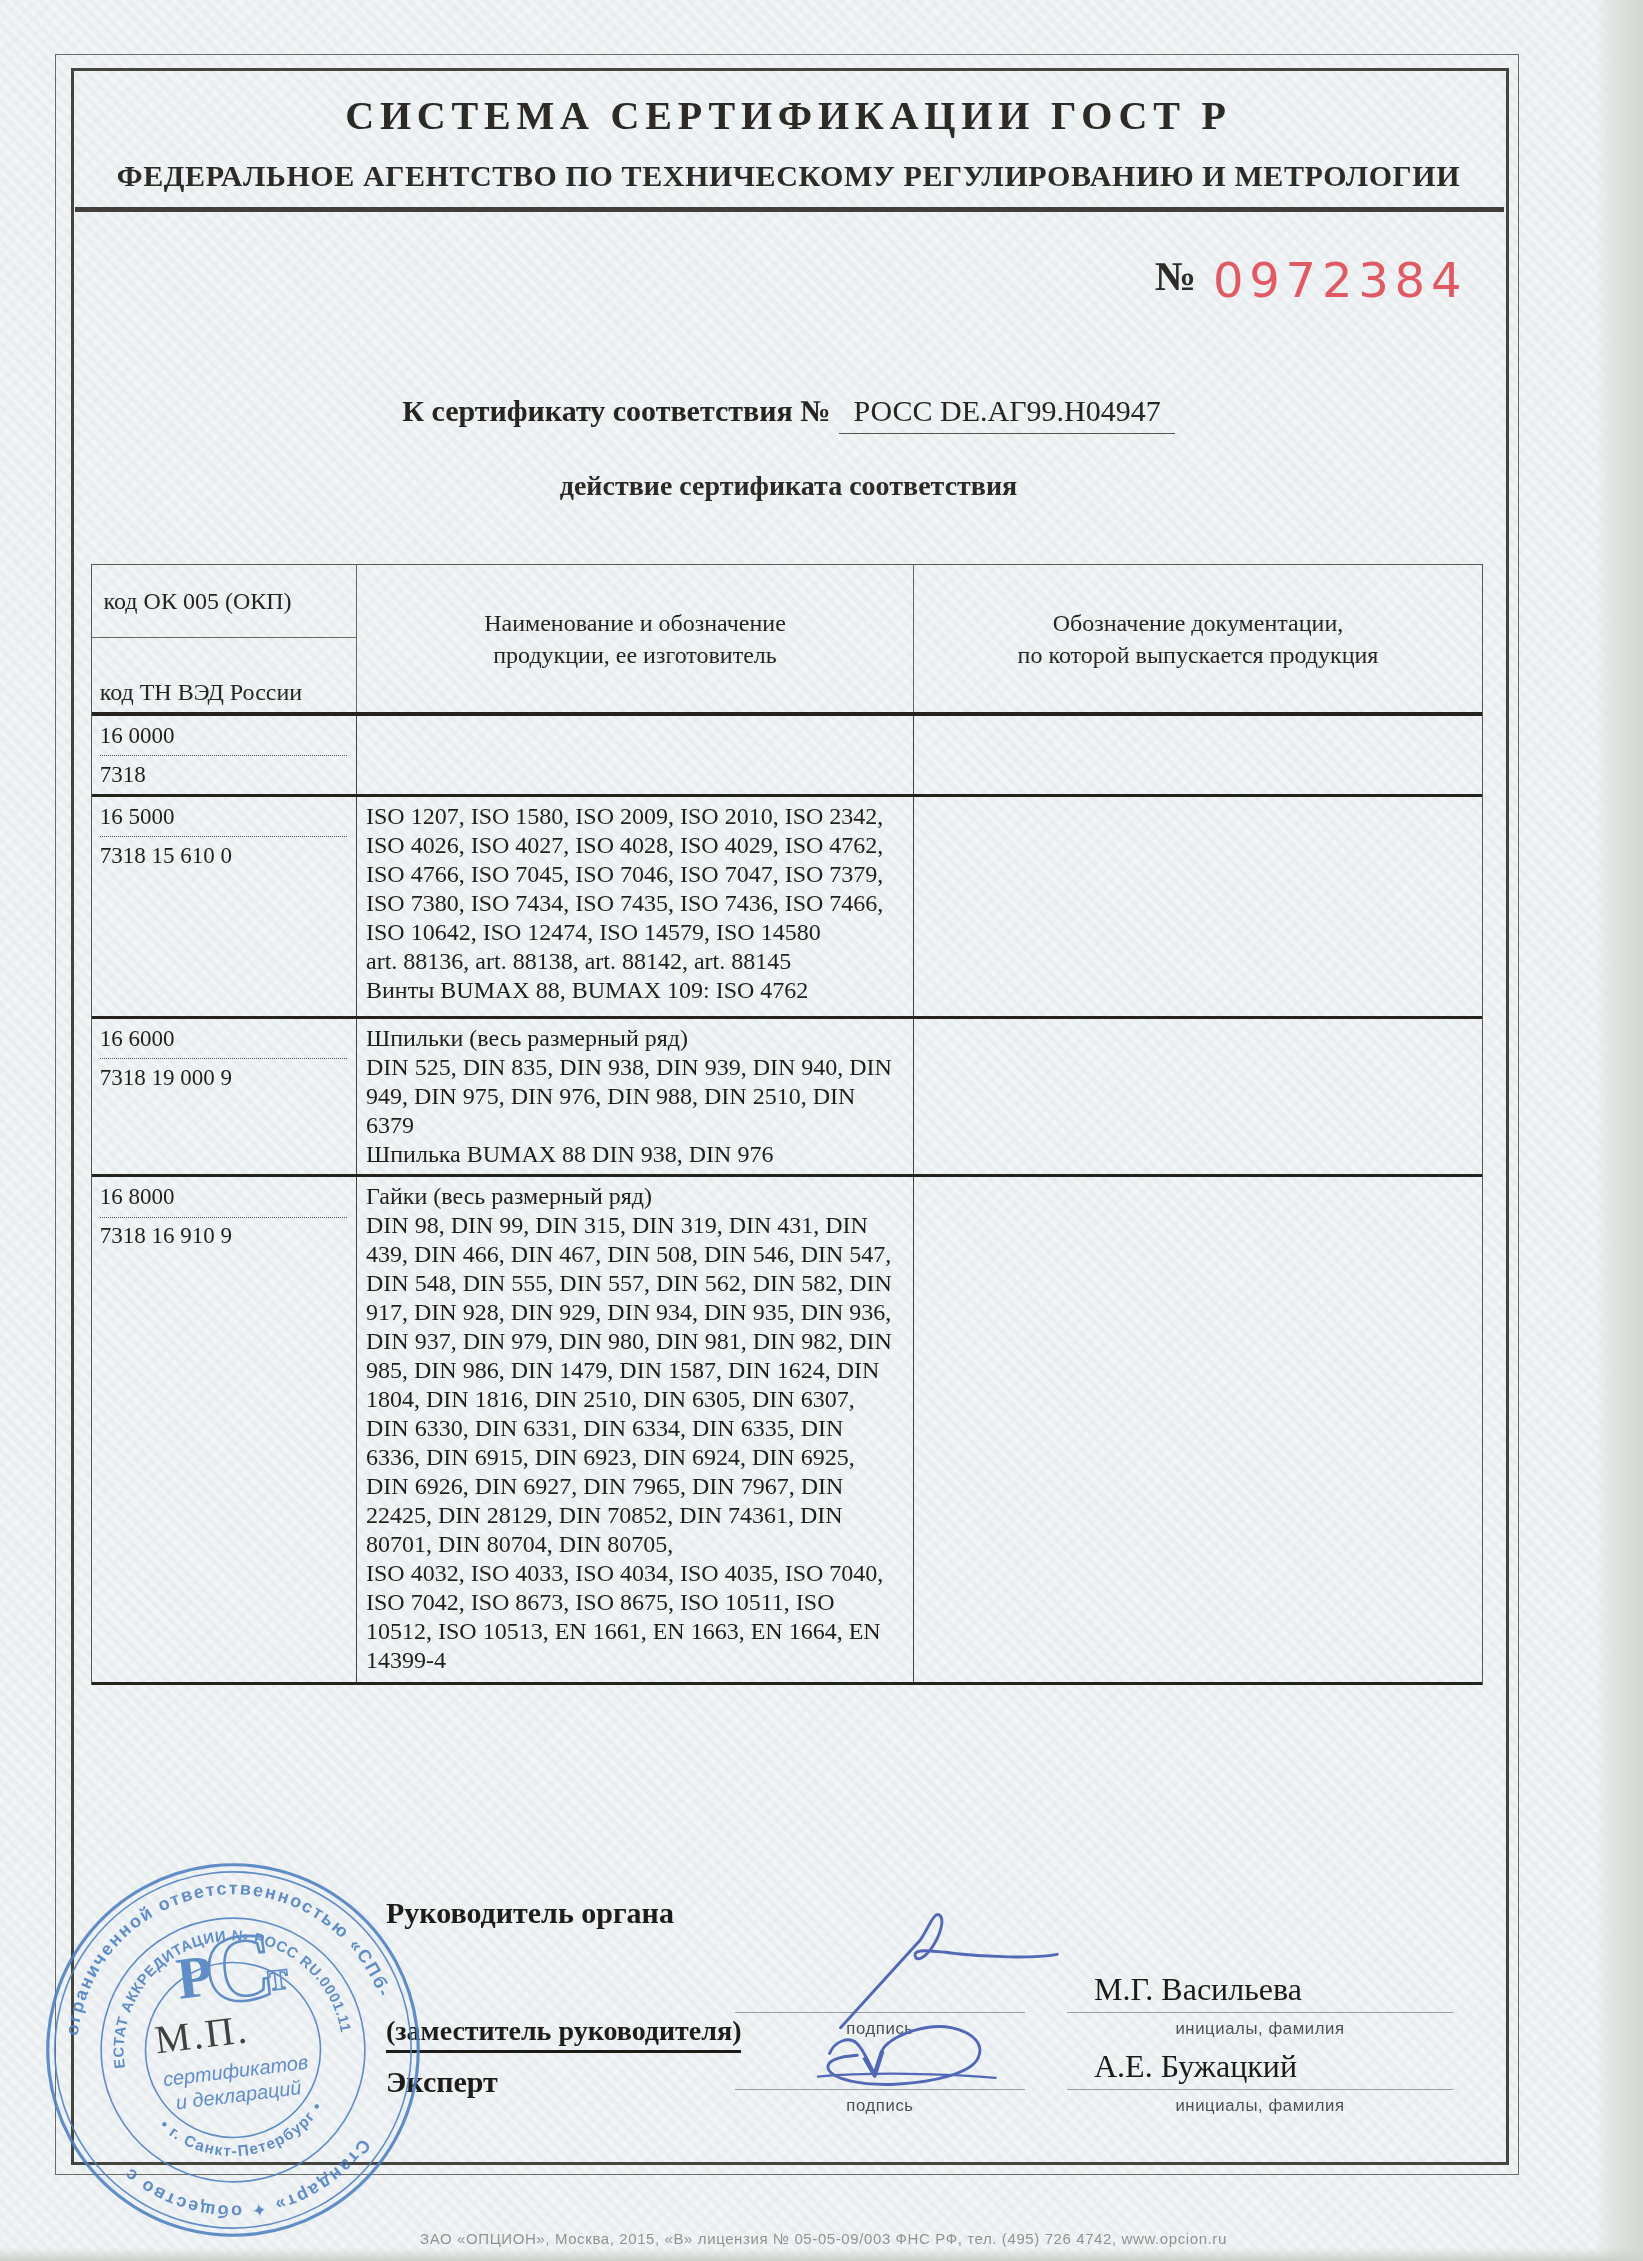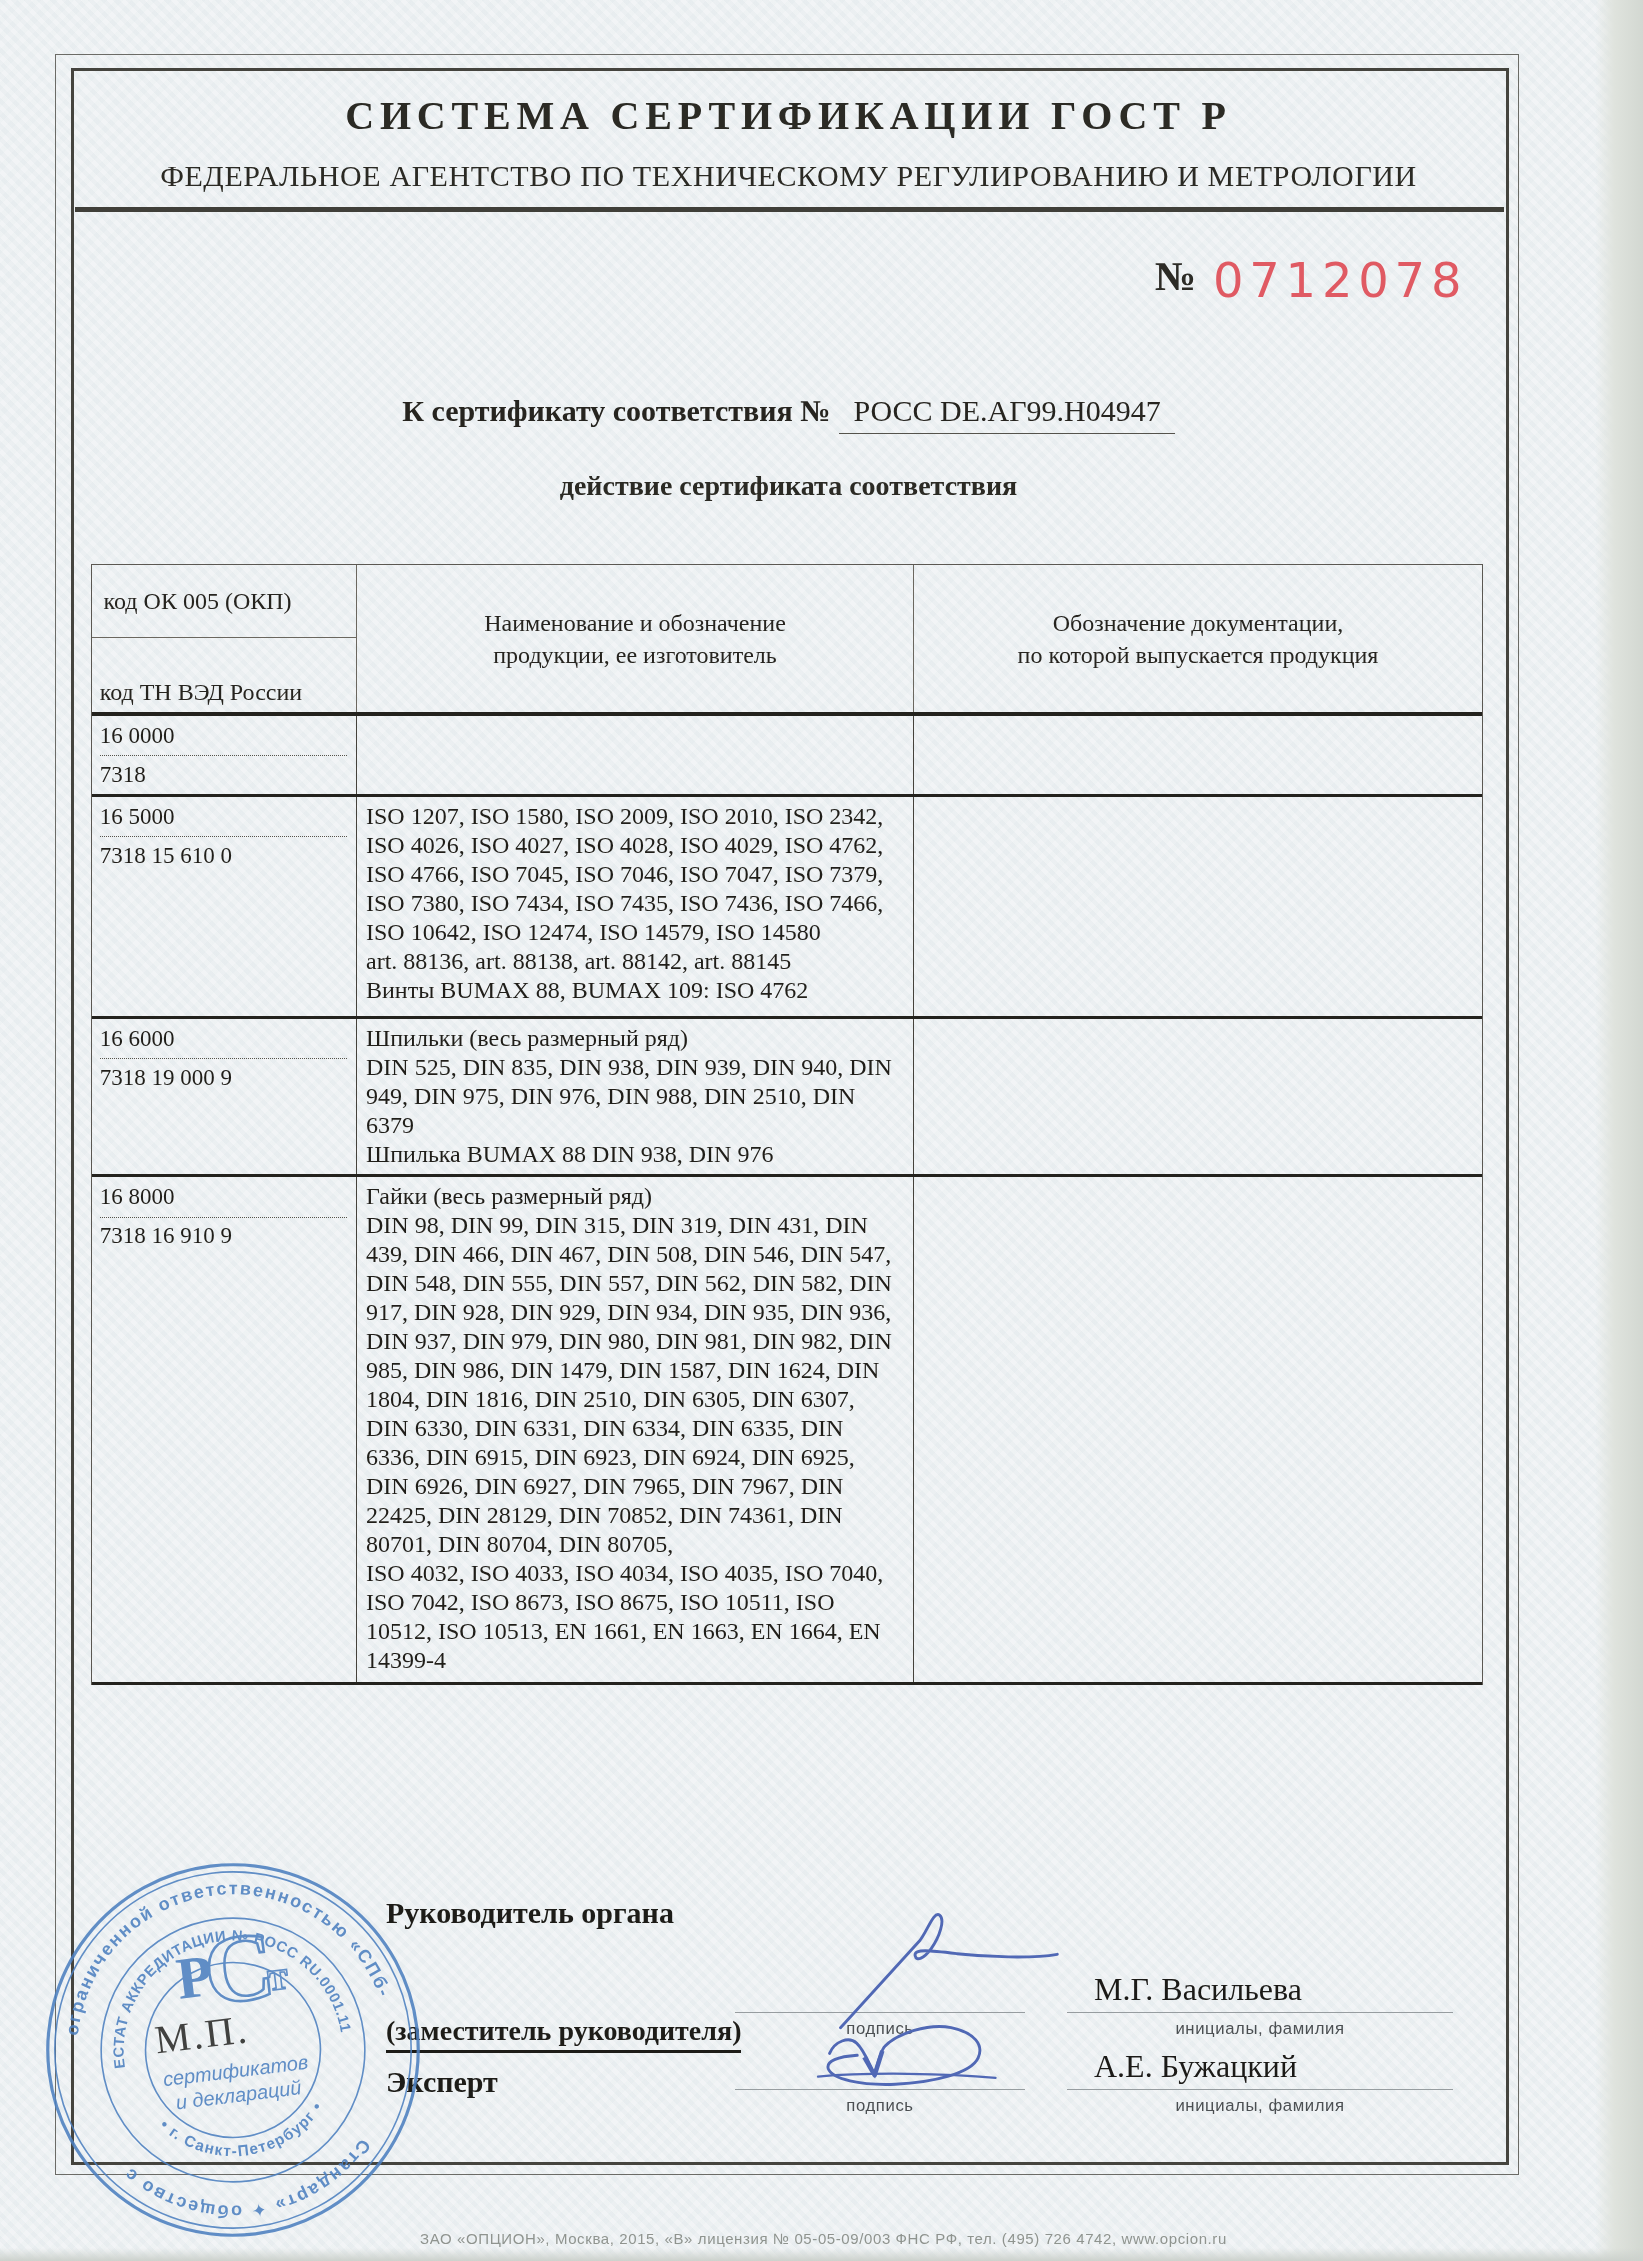--- a/index.html
+++ b/index.html
@@ -15,21 +15,21 @@
     background:linear-gradient(90deg, rgba(200,206,200,0) 0, #dfe3dd 40%, #d2d7d1 100%); }
   .scan-bottom { position:absolute; left:0; bottom:0; width:100%; height:13px;
     background:linear-gradient(180deg, rgba(200,206,200,0) 0, #ccd1cc 100%); }
   .frame-outer { position:absolute; left:55px; top:54px; width:1462px; height:2119px;
     border:1.9px solid #6b6b66; }
   .frame-inner { position:absolute; left:71px; top:68px; width:1432px; height:2091px;
     border:3.2px solid #45443e; }
   .title1 { position:absolute; left:77px; top:92px; width:1423px; text-align:center;
     font-size:40px; font-weight:bold; letter-spacing:5.8px; color:#2b2a24; }
   .title2 { position:absolute; left:77px; top:159px; width:1423px; text-align:center;
-    font-size:30px; font-weight:normal; letter-spacing:0.6px; color:#2b2a24; }
+    font-size:30px; font-weight:bold; letter-spacing:0.6px; color:#2b2a24; }
   .header-rule { position:absolute; left:75px; top:207px; width:1429px; height:4.5px; background:#403f39; }
   .doc-number { position:absolute; left:1155px; top:252px; }
   .no-sign { font-size:41px; font-weight:bold; color:#2c2b26; vertical-align:top; }
   .no-digits { font-family:"DejaVu Sans",sans-serif; font-size:48px; letter-spacing:5.8px;
     color:#e05a63; margin-left:16.7px; vertical-align:top; }
   .appendix { position:absolute; left:77px; top:310px; width:1423px; text-align:center;
     font-size:41px; font-weight:bold; letter-spacing:9px; color:#2b2a24; }
   .cert-line { position:absolute; left:77px; top:394px; width:1423px; text-align:center; font-size:30px; }
   .cert-label { font-weight:bold; }
   .cert-number { border-bottom:1.9px solid #55534c; padding:0 14px 6px 14px; margin-left:9px; }
@@ -86,21 +86,21 @@
   <div class="scan-right"></div>
   <div class="scan-bottom"></div>
   <div class="frame-outer"></div>
   <div class="frame-inner"></div>
 
   <div class="title1">СИСТЕМА СЕРТИФИКАЦИИ ГОСТ Р</div>
   <div class="title2">ФЕДЕРАЛЬНОЕ АГЕНТСТВО ПО ТЕХНИЧЕСКОМУ РЕГУЛИРОВАНИЮ И МЕТРОЛОГИИ</div>
   <div class="header-rule"></div>
 
   <div class="doc-number">
-    <span class="no-sign">№</span><span class="no-digits">0712078</span>
+    <span class="no-sign">№</span><span class="no-digits">0972384</span>
   </div>
 
 
   <div class="cert-line">
     <span class="cert-label">К сертификату соответствия №</span><span class="cert-number">РОСС DE.АГ99.Н04947</span>
   </div>
 
   <div class="subtitle">
     <div>действие сертификата соответствия</div>
   </div>

